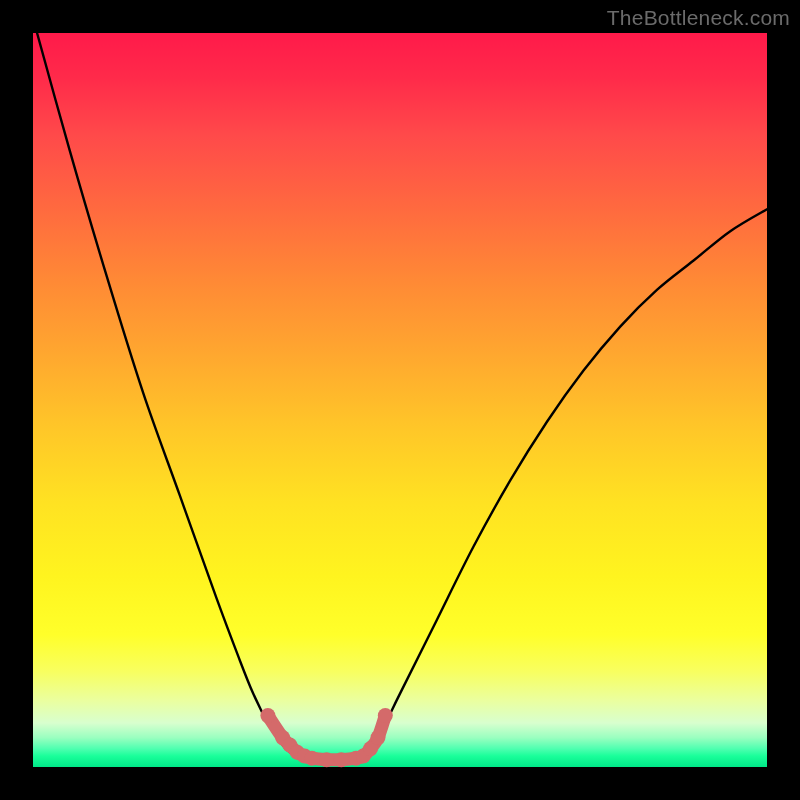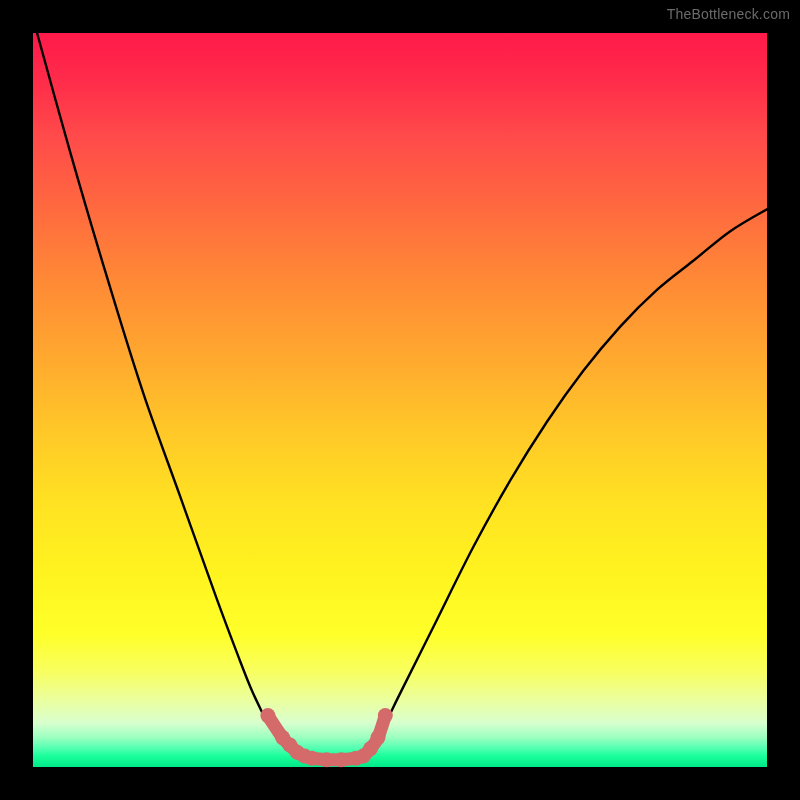--- a/index.html
+++ b/index.html
@@ -50,21 +50,21 @@
     top: 0;
     width: 734px;
     height: 734px;
     overflow: visible;
   }
   .watermark {
     position: absolute;
     top: 6px;
     right: 10px;
     color: #6b6b6b;
-    font-size: 14px;
+    font-size: 21px;
     letter-spacing: 0.2px;
     user-select: none;
   }
 </style>
 </head>
 <body>
 
 <div class="frame">
 
   <div class="watermark">TheBottleneck.com</div>

